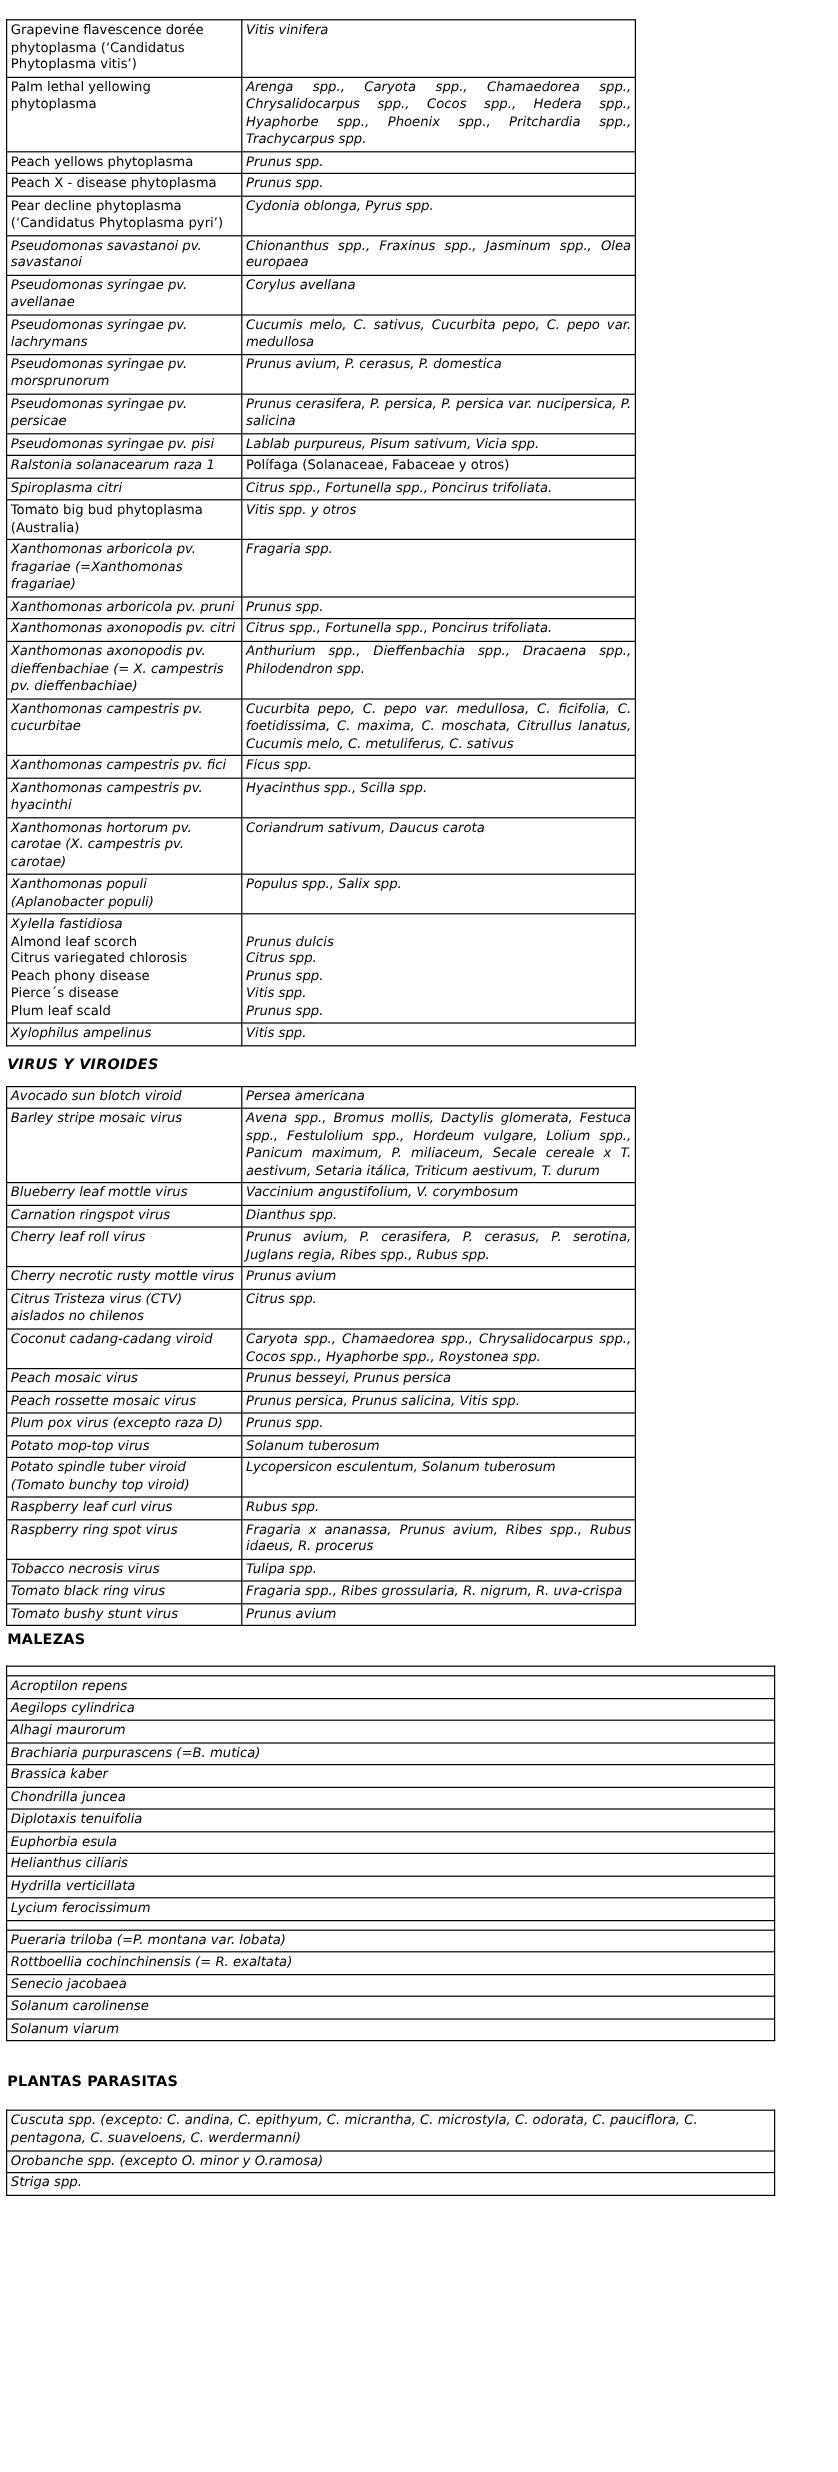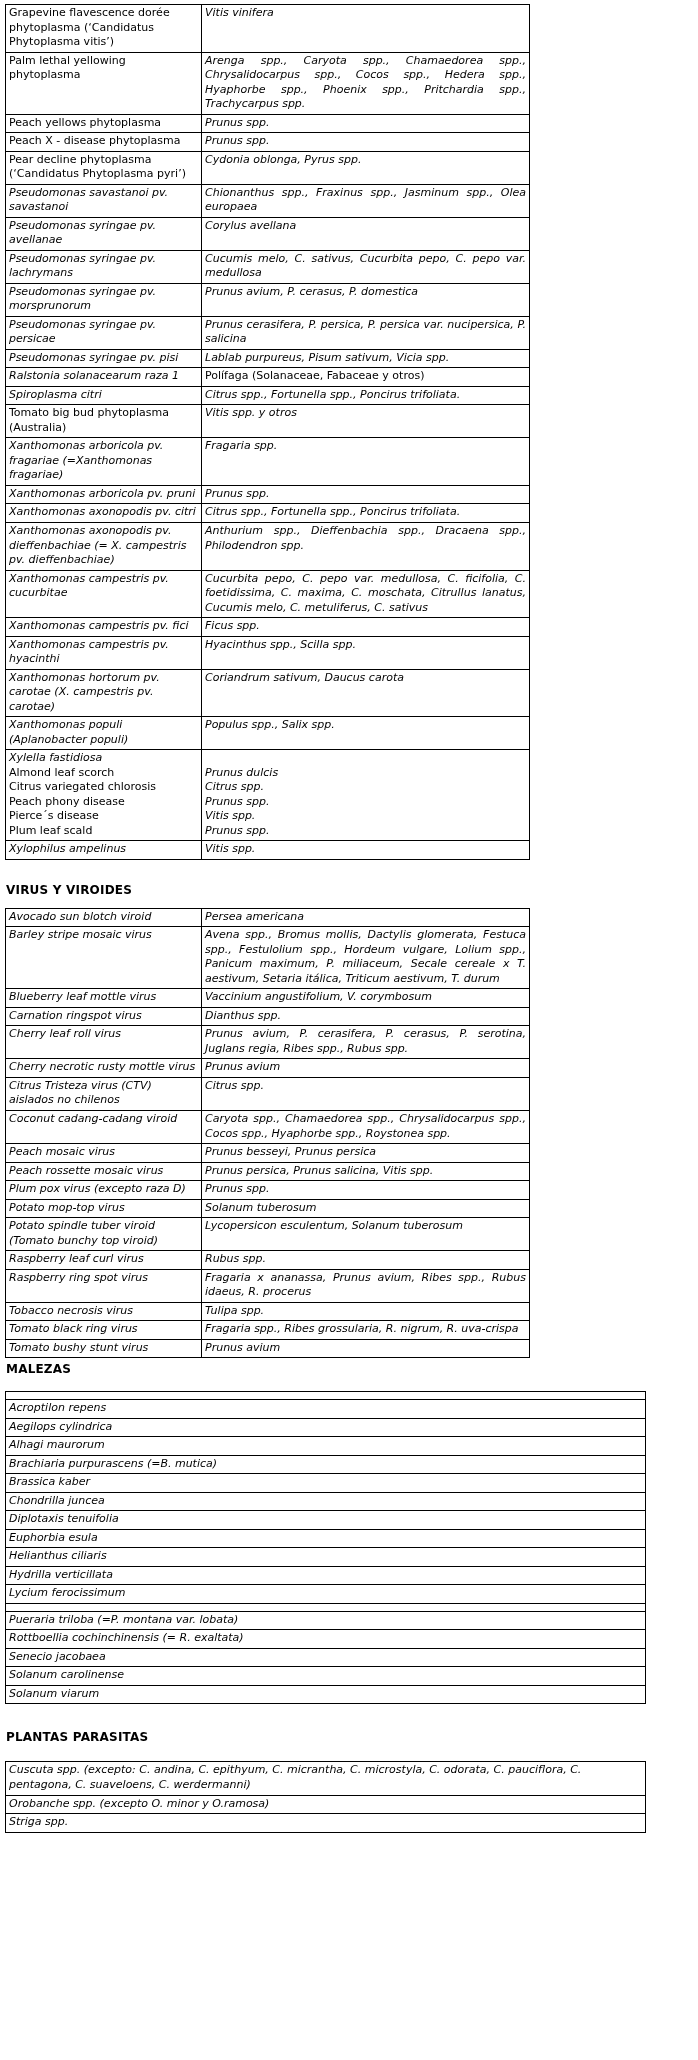--- a/index.html
+++ b/index.html
@@ -2,21 +2,21 @@
 <html><head>
 <meta charset="utf-8">
 <style>
   * { margin:0; padding:0; box-sizing:border-box; }
   html,body { background:#fff; }
   body {
     width:698px; min-height:2060px;
     font-family:"DejaVu Sans","Liberation Sans",sans-serif;
     font-size:11px; color:#000;
   }
-  .page { padding:4px 5px; }
+  .page { padding:16px 5px; }
   table { border-collapse:collapse; table-layout:fixed; }
   .t td {
     border:1px solid #000;
     padding:1px 3px 2px 3px;
     vertical-align:top;
     line-height:1.32;
     word-wrap:break-word;
   }
   .t td:empty { height:8px; }
   .two-col { width:524px; }
@@ -24,21 +24,21 @@
   .two-col .c2 { width:328px; }
   .one-col { width:640px; }
   .one-col .c1 { width:640px; }
   .hcell { text-align:justify;margin-left:40px; }
   .it { font-style:italic; }
   .line { min-height:14px; }
   h2 {
     font-size:12px; font-weight:bold; letter-spacing:0.2px;
     font-family:"DejaVu Sans","Liberation Sans",sans-serif;
   }
-  .h-virus { margin:23px 0 11px 1px; }
+  .h-virus { margin:8px 0 11px 1px;font-style:italic; }
   .h-weeds { margin:4px 0 15px 1px; }
   .h-parasitic { margin:26px 0 17px 1px; }
 </style>
 </head>
 <body>
 
 <div class="page">
 
   <table class="t two-col">
     <colgroup>

